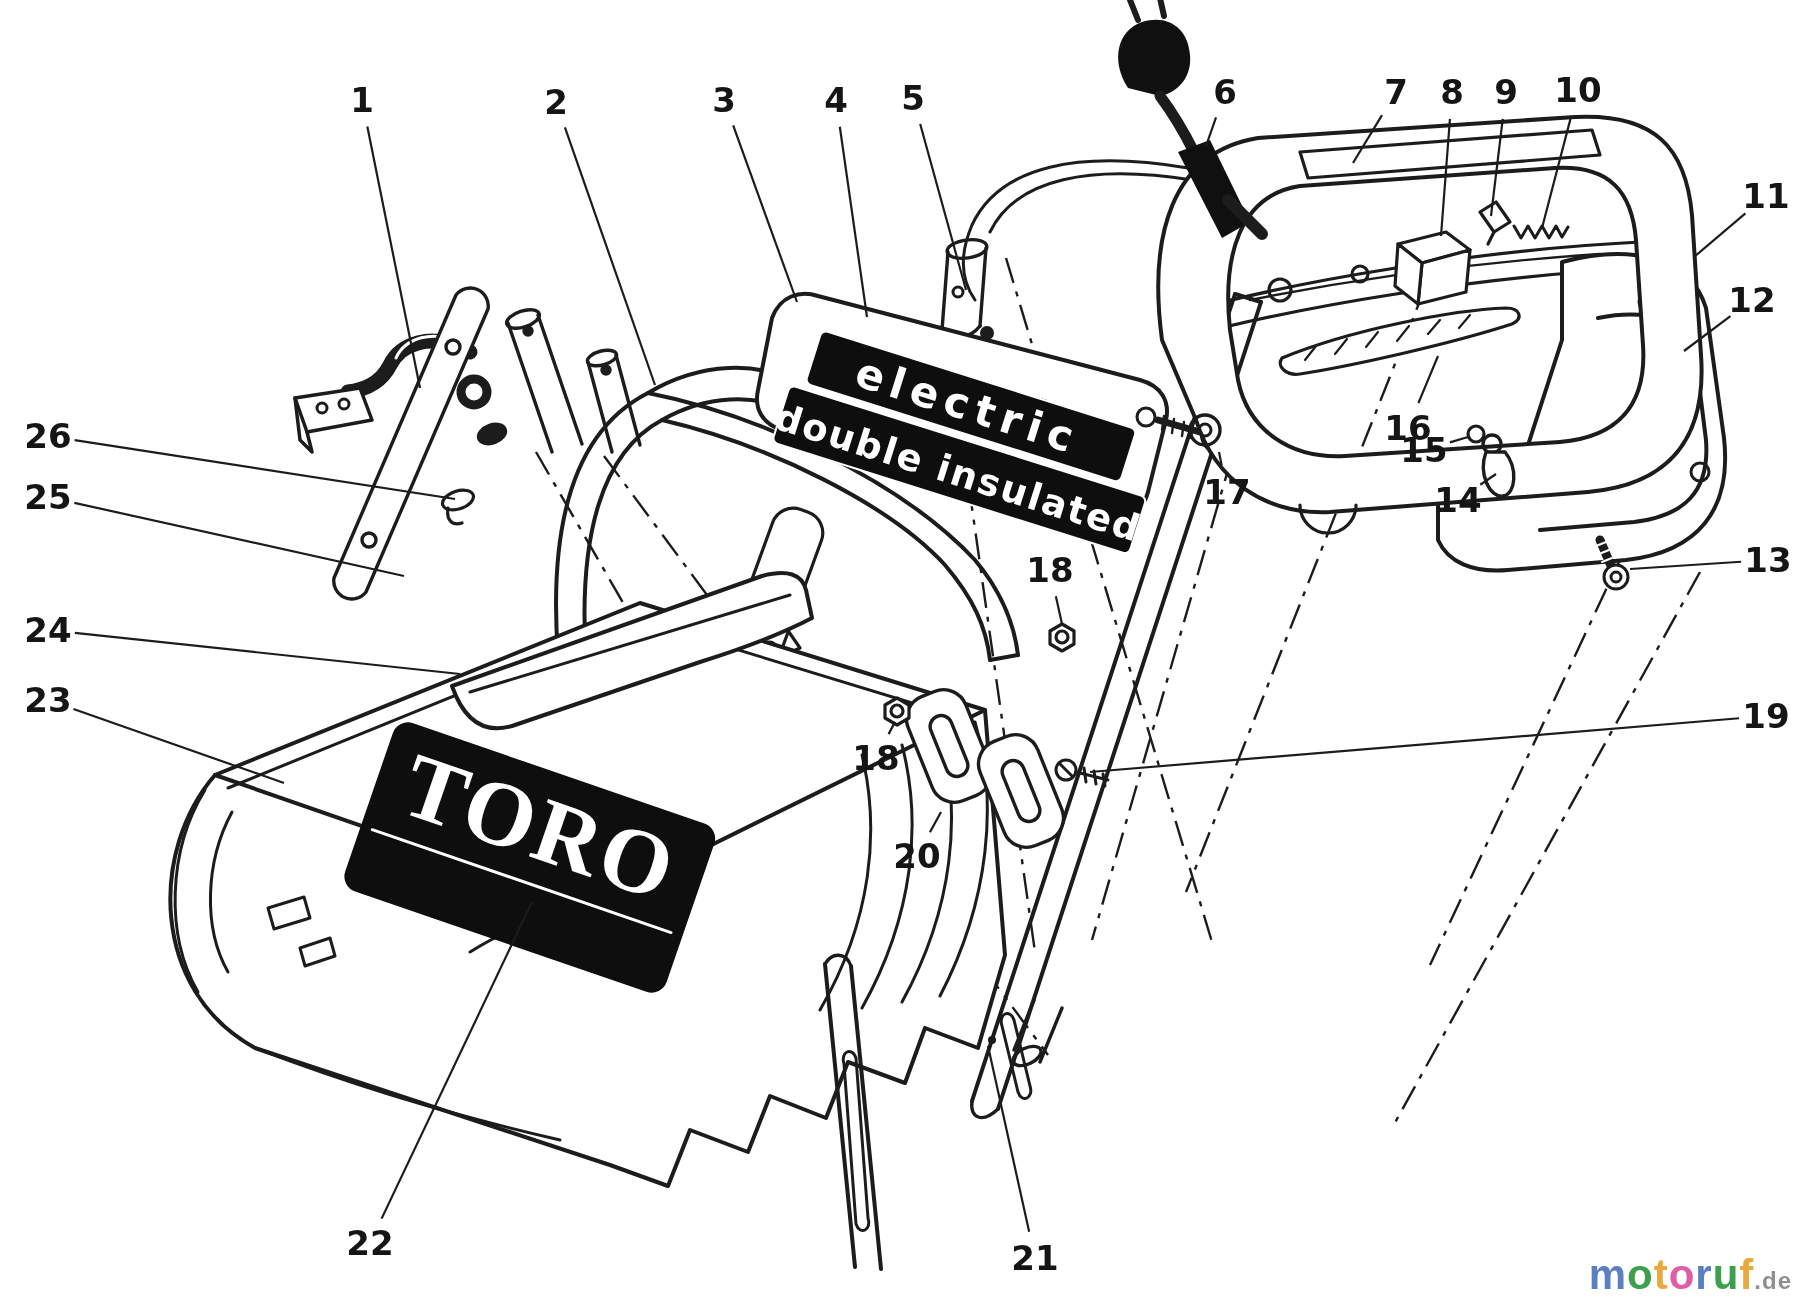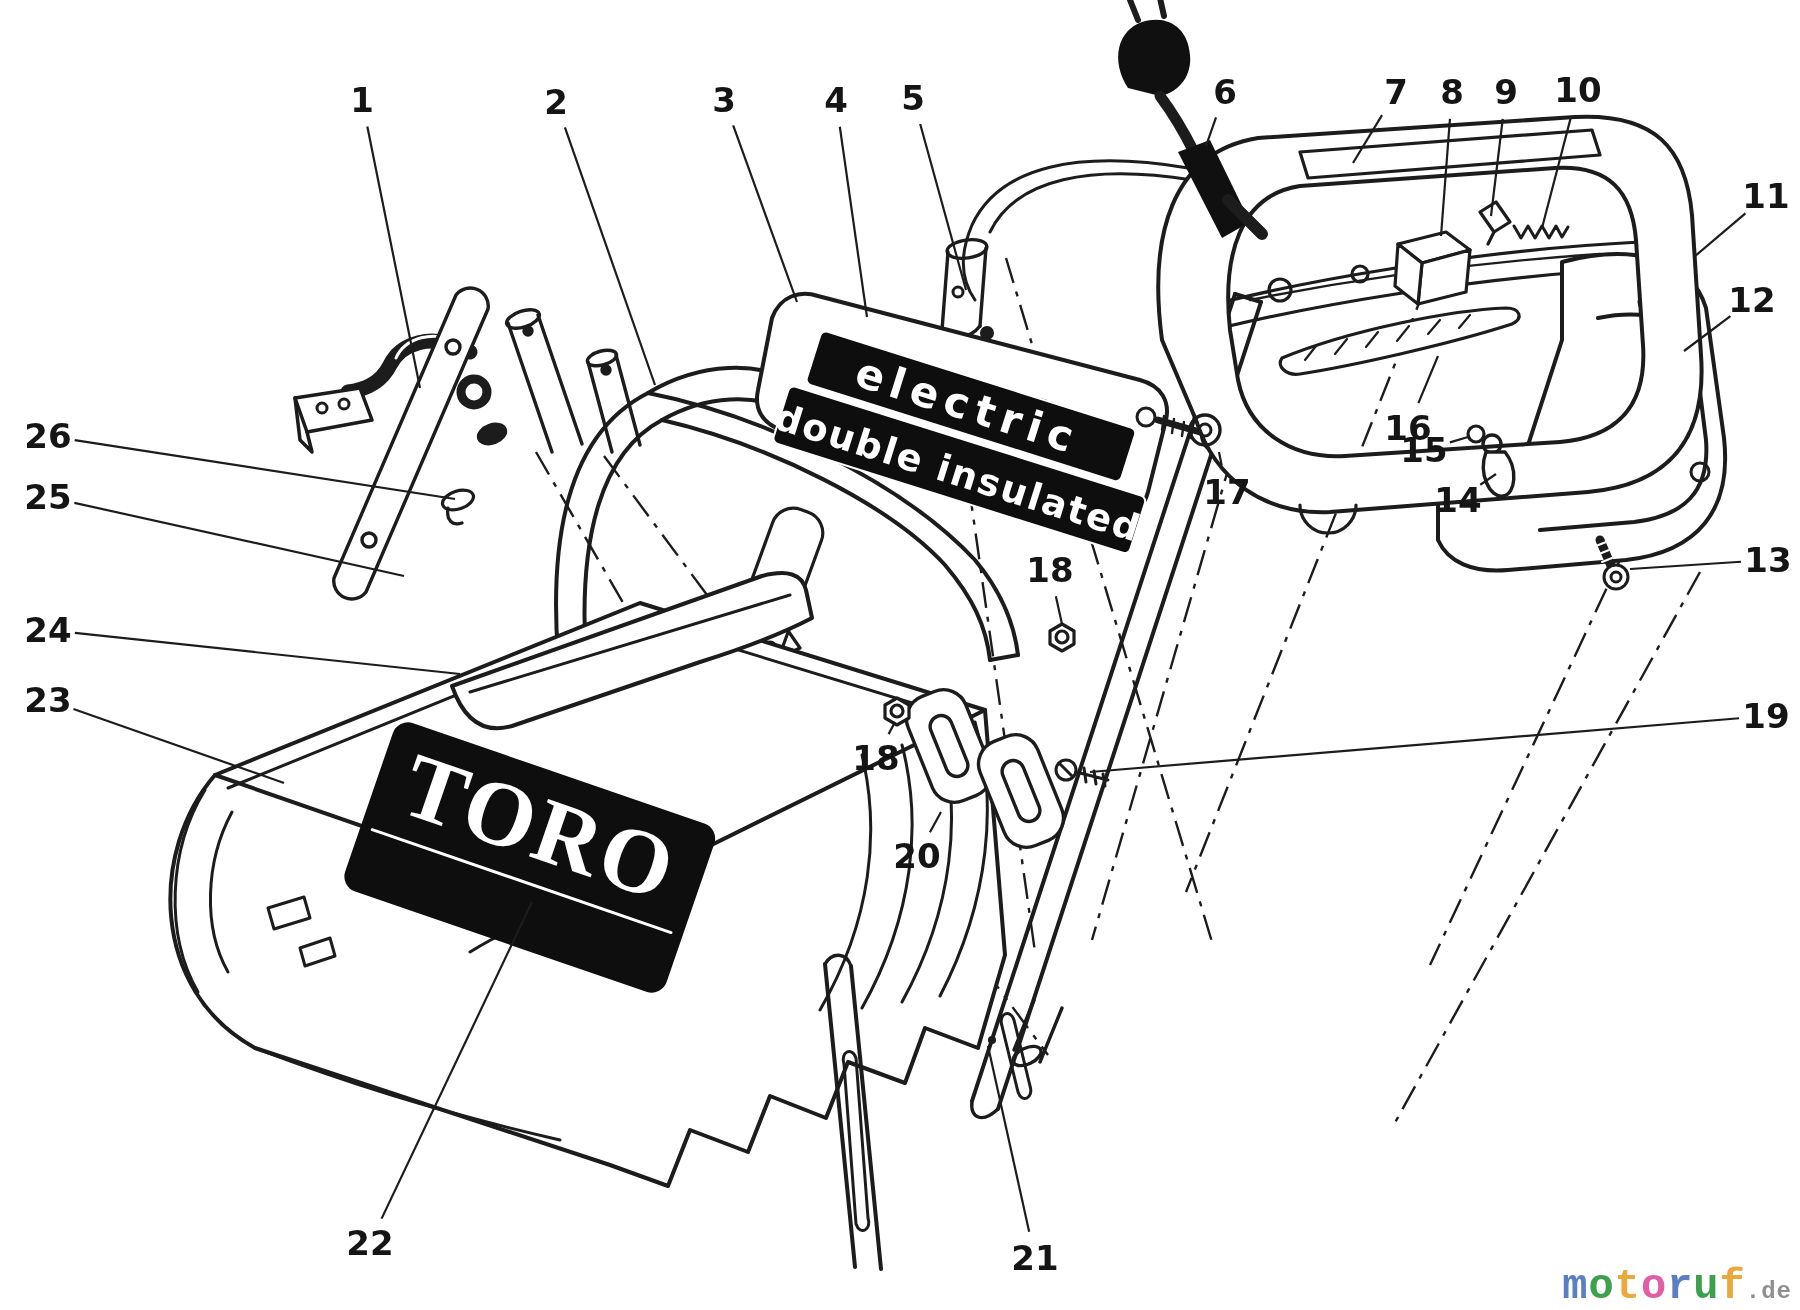--- a/index.html
+++ b/index.html
@@ -13,22 +13,22 @@
     font-weight:bold;font-size:34px;fill:#151515;
   }
   .leader{stroke:#1c1c1c;stroke-width:2.2;fill:none;}
   .toro-text{
     font-family:"Liberation Serif","DejaVu Serif",serif;
     font-weight:bold;font-size:92px;letter-spacing:3px;
   }
   .decal-text1{font-family:"DejaVu Sans",sans-serif;font-weight:bold;font-size:42px;letter-spacing:7px;}
   .decal-text2{font-family:"DejaVu Sans",sans-serif;font-weight:bold;font-size:37px;letter-spacing:2px;}
   .watermark{
-    position:absolute;right:8px;bottom:2px;
-    font-family:Liberation Mono, monospace;
+    position:absolute;right:8px;bottom:14px;
+    font-family:Liberation Sans, sans-serif;
     font-weight:bold;font-size:42px;line-height:1;letter-spacing:1px;
     user-select:none;
   }
   .watermark .tld{font-size:24px;font-weight:bold;}
 </style>
 </head>
 <body>
 
 <div class="page">
 <svg width="1800" height="1310" viewBox="0 0 1800 1310">

